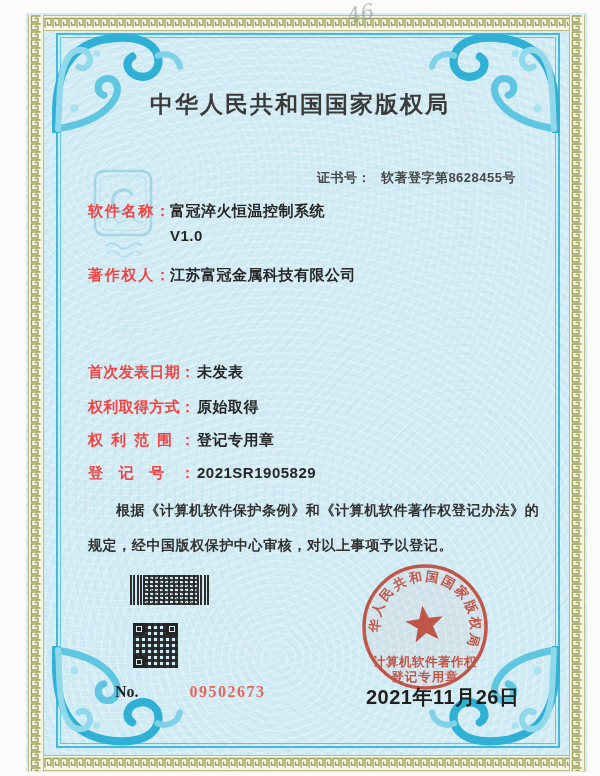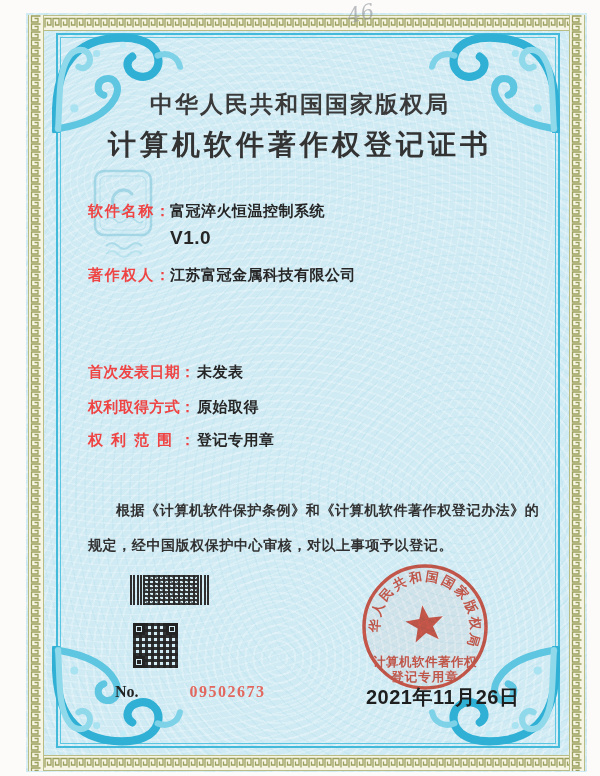--- a/index.html
+++ b/index.html
@@ -67,21 +67,21 @@
     display:inline-block;font-size:15px;font-weight:700;color:#ef4444;
     text-align:justify;text-align-last:justify;-moz-text-align-last:justify;
   }
   .flabel.w84{width:82px;}
   .flabel.w107{width:107px;}
   .fvalue{
     position:absolute;top:0;font-size:15px;font-weight:700;color:#262626;
     white-space:nowrap;letter-spacing:.5px;
   }
   .fvalue-abs{
-    position:absolute;font-size:19px;font-weight:700;color:#262626;
+    position:absolute;font-size:15px;font-weight:700;color:#262626;
     white-space:nowrap;letter-spacing:.5px;
   }
 
   .stmt{position:absolute;font-size:14px;color:#313131;letter-spacing:.6px;white-space:nowrap;font-weight:600;}
 
   
   .barcode{position:absolute;left:130px;top:575px;width:80px;height:30px;display:flex;}
   .barcode .bars{
     width:13px;height:100%;
     background:repeating-linear-gradient(90deg,#2e2e2e 0 2px,rgba(0,0,0,0) 2px 3px,#2e2e2e 3px 5px,rgba(0,0,0,0) 5px 7px);
@@ -184,22 +184,24 @@
     <rect x="8" y="8" width="46" height="54" rx="6" fill="none" stroke="#9ad4e4" stroke-width="1"></rect>
     <path d="M40,26 a11,11 0 1 0 0,14" fill="none" stroke="#7cc5da" stroke-width="3" stroke-linecap="round"></path>
     <path d="M13,52 q5,-5 10,0 q5,5 10,0 q5,-5 10,0 q5,5 8,1" fill="none" stroke="#8ecfe0" stroke-width="1.6"></path>
     <path d="M14,78 q6,-6 12,0 q6,6 12,0 q6,-6 12,0" fill="none" stroke="#8ecfe0" stroke-width="2"></path>
     <path d="M14,86 q6,-6 12,0 q6,6 12,0 q6,-6 12,0" fill="none" stroke="#a5dcea" stroke-width="2"></path>
   </svg>
 
   <div class="handwritten">46</div>
 
   <div class="authority">中华人民共和国国家版权局</div>
-  <div class="cert-title">计算机软件著作权登记证书</div>
-
+
+  <div class="cert-no">
+    <span class="lbl">证书号：</span><span>软著登字第8628455号</span>
+  </div>
 
   <div class="frow" style="top:202px">
     <span class="flabel w84">软件名称：</span>
     <span class="fvalue" style="left:82px">富冠淬火恒温控制系统</span>
   </div>
   <div class="fvalue-abs" style="top:227px;left:170px">V1.0</div>
 
   <div class="frow" style="top:266px">
     <span class="flabel w84">著作权人：</span>
     <span class="fvalue" style="left:82px">江苏富冠金属科技有限公司</span>
@@ -214,20 +216,24 @@
   <div class="frow" style="top:398px">
     <span class="flabel w107">权利取得方式：</span>
     <span class="fvalue" style="left:109px">原始取得</span>
   </div>
 
   <div class="frow" style="top:431px">
     <span class="flabel w107">权利范围：</span>
     <span class="fvalue" style="left:109px">登记专用章</span>
   </div>
 
+  <div class="frow" style="top:464px">
+    <span class="flabel w107">登记号：</span>
+    <span class="fvalue" style="left:109px">2021SR1905829</span>
+  </div>
 
   <div class="stmt" style="left:116px;top:502px">根据《计算机软件保护条例》和《计算机软件著作权登记办法》的</div>
   <div class="stmt" style="left:88px;top:537px">规定，经中国版权保护中心审核，对以上事项予以登记。</div>
 
   <div class="barcode">
     <div class="bars"></div>
     <div class="noise"></div>
     <div class="bars"></div>
   </div>
 

